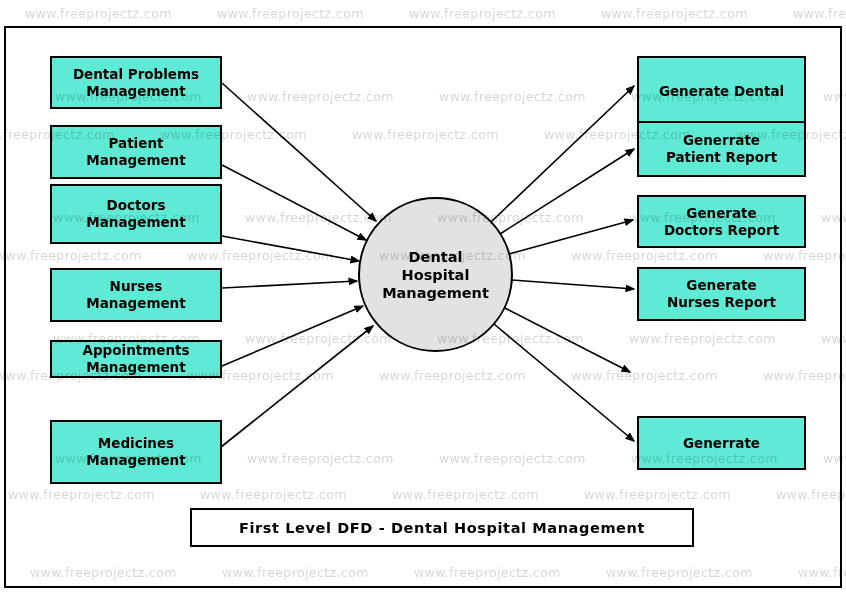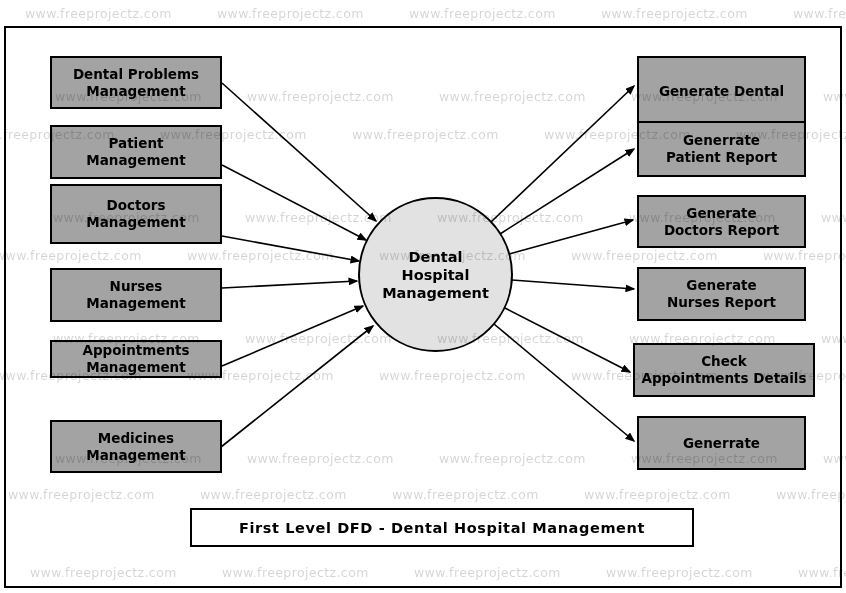--- a/index.html
+++ b/index.html
@@ -5,21 +5,21 @@
   html,body{margin:0;padding:0;background:#fff;}
   .canvas{
     position:relative;width:846px;height:593px;background:#ffffff;
     font-family:"DejaVu Sans", sans-serif;color:#000;overflow:hidden;
   }
   .frame{
     position:absolute;left:4px;top:26px;width:838px;height:562px;
     border:2px solid #000;box-sizing:border-box;background:transparent;z-index:0;
   }
   .ebox{
-    position:absolute;box-sizing:border-box;border:2px solid #000;background:#a3a3a3;
+    position:absolute;box-sizing:border-box;border:2px solid #000;background:#5eead4;
     display:flex;flex-direction:column;align-items:center;justify-content:center;
     font-weight:bold;font-size:13.5px;line-height:17px;text-align:center;z-index:2;
   }
   .process{
     position:absolute;left:358px;top:197px;width:155px;height:155px;box-sizing:border-box;
     border:2px solid #000;border-radius:50%;background:#e2e2e2;
     display:flex;flex-direction:column;align-items:center;justify-content:center;
     font-weight:bold;font-size:14.5px;line-height:18px;text-align:center;z-index:1;
   }
   .caption-box{
@@ -54,21 +54,21 @@
     <span>Management</span>
   </div>
   <div class="ebox" style="left:50px;top:268px;width:172px;height:54px">
     <span>Nurses</span>
     <span>Management</span>
   </div>
   <div class="ebox" style="left:50px;top:340px;width:172px;height:38px">
     <span>Appointments</span>
     <span>Management</span>
   </div>
-  <div class="ebox" style="left:50px;top:420px;width:172px;height:53px">
+  <div class="ebox" style="left:50px;top:420px;width:172px;height:64px">
     <span>Medicines</span>
     <span>Management</span>
   </div>
 
   <div class="process">
     <span>Dental</span>
     <span>Hospital</span>
     <span>Management</span>
   </div>
 
@@ -79,24 +79,20 @@
     <span>Generrate</span>
     <span>Patient Report</span>
   </div>
   <div class="ebox" style="left:637px;top:195px;width:169px;height:53px">
     <span>Generate</span>
     <span>Doctors Report</span>
   </div>
   <div class="ebox" style="left:637px;top:267px;width:169px;height:54px">
     <span>Generate</span>
     <span>Nurses Report</span>
-  </div>
-  <div class="ebox" style="left:633px;top:343px;width:182px;height:54px">
-    <span>Check</span>
-    <span>Appointments Details</span>
   </div>
   <div class="ebox" style="left:637px;top:416px;width:169px;height:54px">
     <span>Generrate</span>
   </div>
 
   <div class="caption-box">
     <span>First Level DFD - Dental Hospital Management</span>
   </div>
 
   <svg class="arrows" width="846" height="593" viewBox="0 0 846 593">

